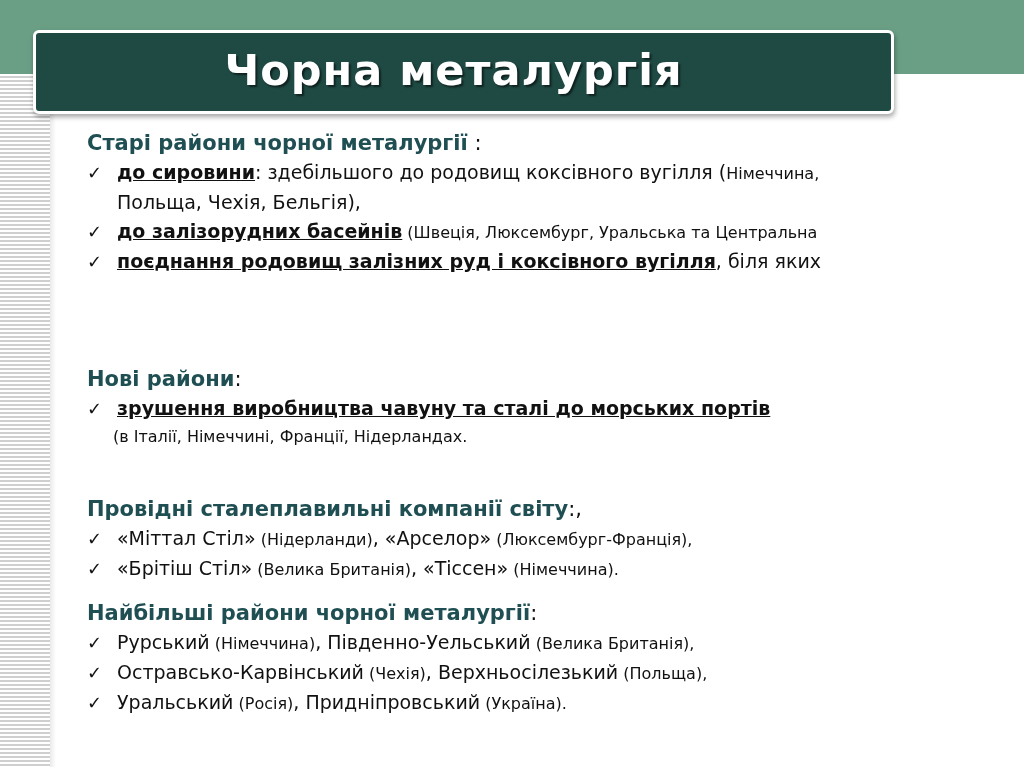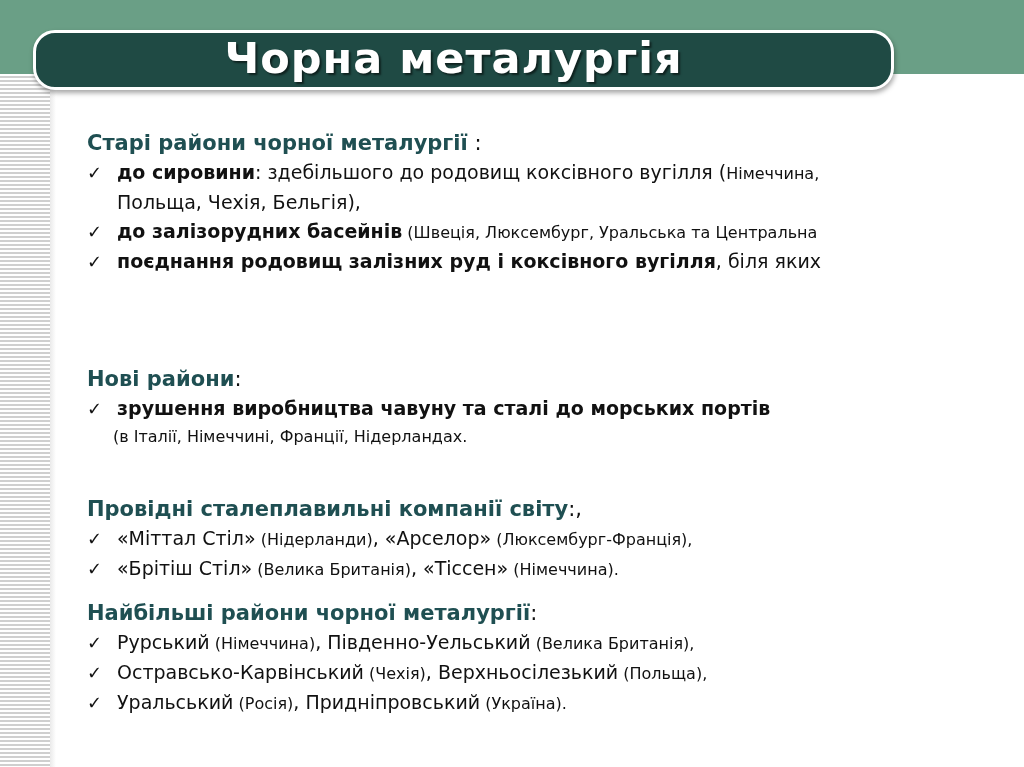--- a/index.html
+++ b/index.html
@@ -15,24 +15,24 @@
     }
     .stripe-strip {
       position: absolute; left: 0; top: 74px; width: 50px; height: 693px;
       background: repeating-linear-gradient(to bottom, #ffffff 0px, #ffffff 2px, #cfcfcf 2px, #cfcfcf 4px);
     }
     .stripe-strip::after {
       content: ""; position: absolute; right: -6px; top: 0; width: 6px; height: 100%;
       background: linear-gradient(to right, rgba(220,220,220,0.6), rgba(255,255,255,0));
     }
     .title-box {
-      position: absolute; left: 33px; top: 30px; width: 861px; height: 60px;
+      position: absolute; left: 33px; top: 30px; width: 861px; height: 84px;
       background: #1f4a44;
       border: 3px solid #ffffff;
-      border-radius: 22px;
+      border-radius: 6px;
       box-shadow: 1px 3px 5px rgba(0,0,0,0.35);
       box-sizing: border-box;
       display: flex; align-items: center; justify-content: center;
     }
     .title-text {
       font-family: "DejaVu Sans", sans-serif;
       font-weight: bold; font-size: 43px; color: #ffffff;
       letter-spacing: 1px;
       text-shadow: 2px 2px 2px rgba(0,0,0,0.55);
       margin-left: -20px; margin-top: -4px;
@@ -46,21 +46,21 @@
     }
     .heading .colon { font-weight: normal; color: #111; }
     .item {
       position: relative; padding-left: 30px;
       font-size: 19px; line-height: 29px;
       white-space: nowrap;
     }
     .item .check {
       position: absolute; left: 0; top: 0; font-size: 18px; font-weight: normal;
     }
-    .b { font-weight: bold; }
+    .b { font-weight: bold; text-decoration: underline; }
     .s { font-size: 16px; }
     .m { font-size: 19px; margin-top: 22px; }
     .sec1 { position: absolute; top: 0; }
     .sec2 { position: absolute; top: 236px; }
     .sec3 { position: absolute; top: 340px; margin-top: 26px; }
     .sec4 { position: absolute; top: 470px; }
     .sub-line { font-size: 16px; line-height: 27px; padding-left: 26px; white-space: nowrap; }
   </style>
 </head>
 <body>

